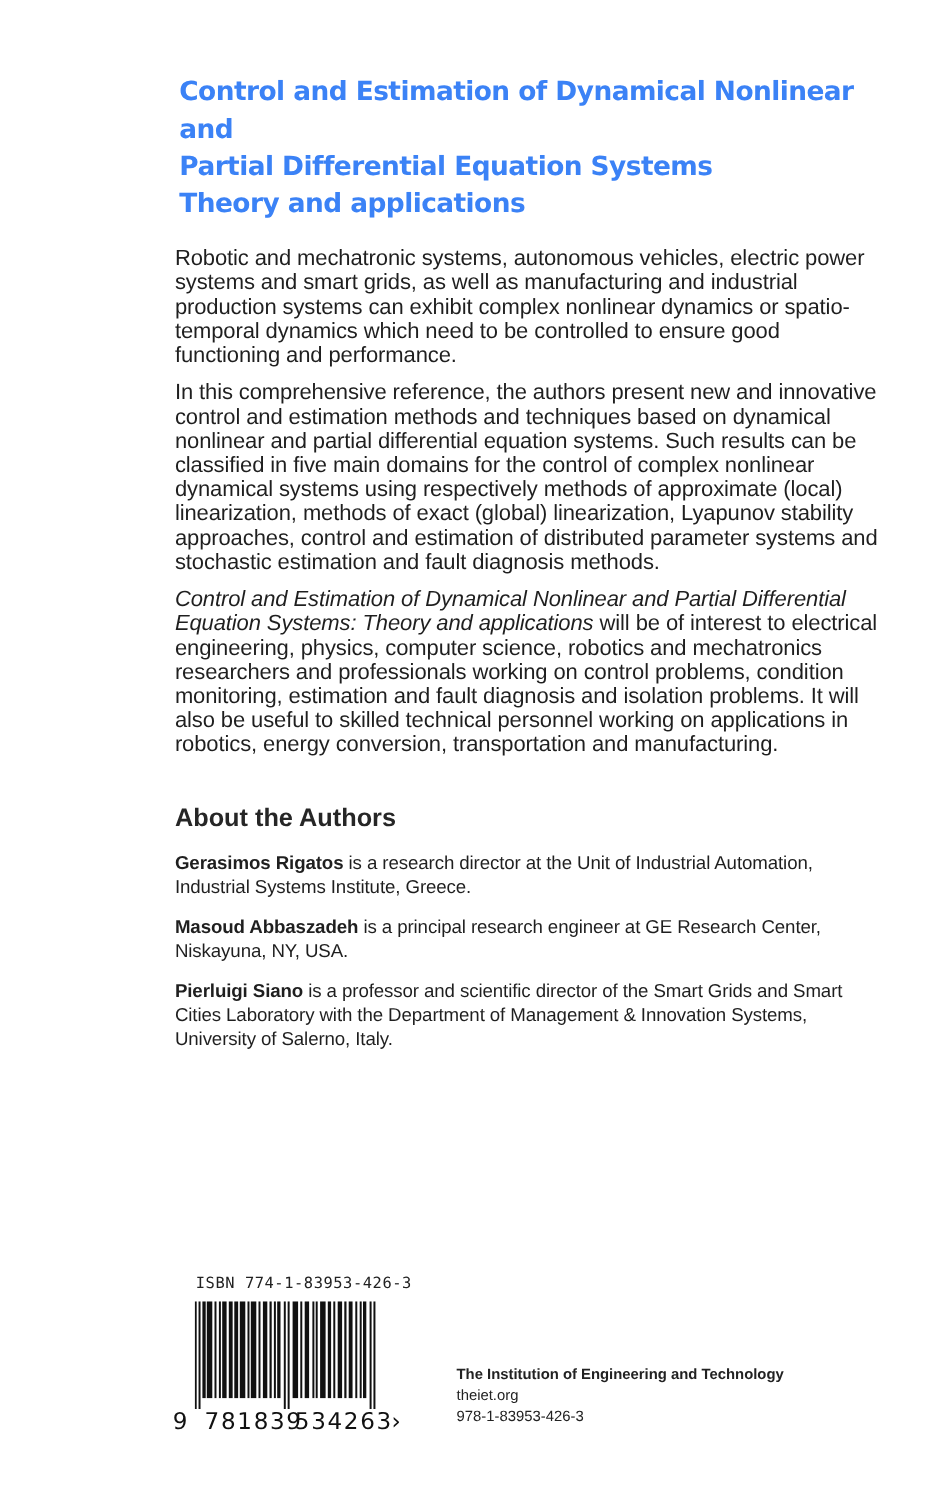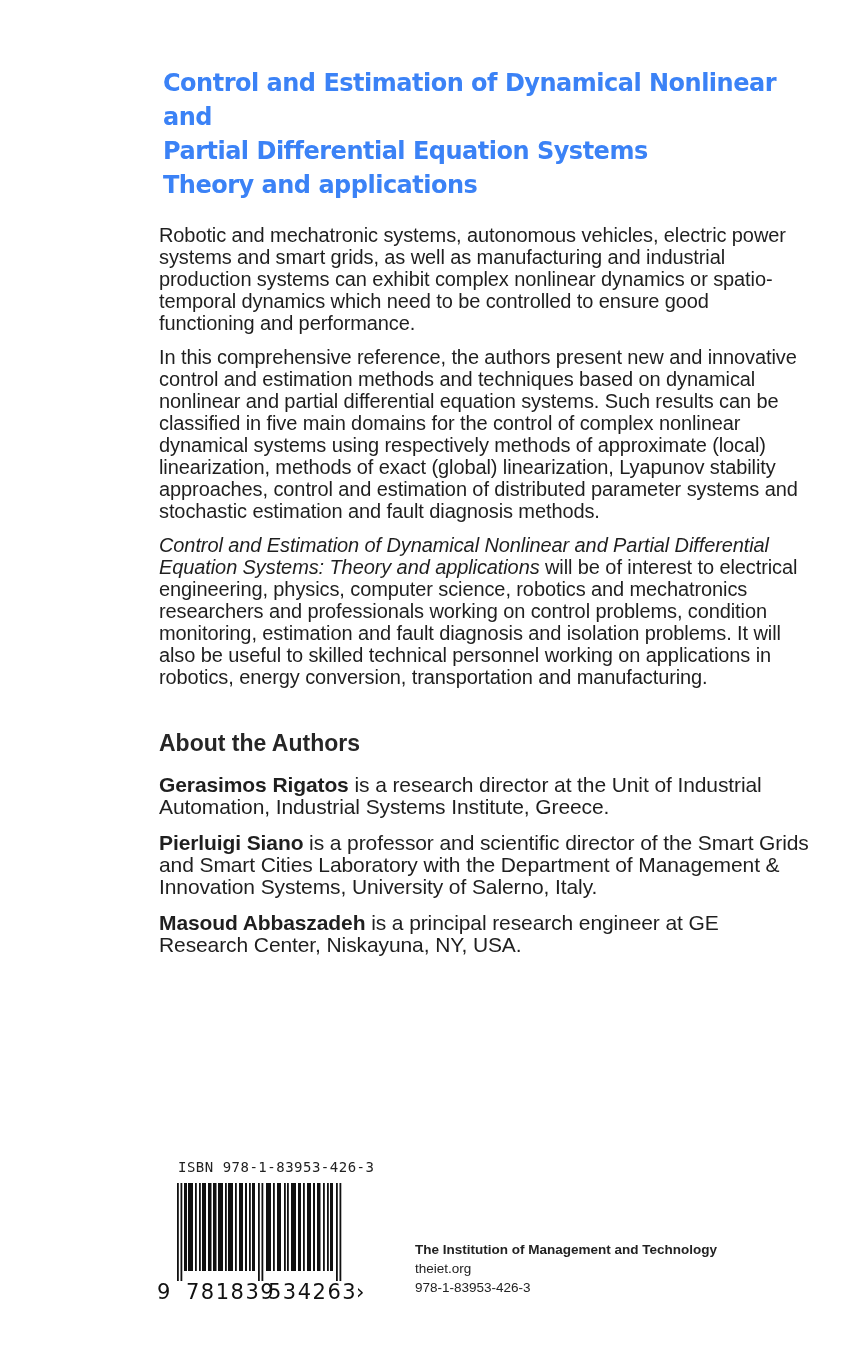--- a/index.html
+++ b/index.html
@@ -14,21 +14,21 @@
     }
     .title span { display: block; }
     .body-text { font-size: 20px; line-height: 22px; color: #1f1f1f; margin: 0; letter-spacing: -0.1px; }
     .p1 { margin-top: 22px; }
     .p2 { margin-top: 12px; }
     .p3 { margin-top: 12px; }
     .about-heading {
       font-family: "Liberation Sans", sans-serif; font-weight: bold; font-size: 23px;
       color: #262626; margin: 40px 0 0 0; line-height: 30px;
     }
-    .author { font-size: 21px; line-height: 22px; margin: 14px 0 0 0; letter-spacing: -0.1px; }
+    .author { font-size: 17px; line-height: 22px; margin: 14px 0 0 0; letter-spacing: -0.1px; }
     .author b { font-weight: bold; }
     .author.first { margin-top: 16px; }
     em { font-style: italic; }
 
     .isbn-top {
       position: absolute; left: 178px; top: 1159px;
       font-family: "DejaVu Sans Mono", monospace; font-size: 14px; letter-spacing: 0.5px; color: #222;
     }
     .barcode { position: absolute; left: 177px; top: 1183px; width: 180px; height: 98px; }
     .barcode-digits {
@@ -48,25 +48,25 @@
     <span>Theory and applications</span>
   </h1>
 
   <p class="body-text p1">Robotic and mechatronic systems, autonomous vehicles, electric power systems and smart grids, as well as manufacturing and industrial production systems can exhibit complex nonlinear dynamics or spatio-temporal dynamics which need to be controlled to ensure good functioning and performance.</p>
   <p class="body-text p2">In this comprehensive reference, the authors present new and innovative control and estimation methods and techniques based on dynamical nonlinear and partial differential equation systems. Such results can be classified in five main domains for the control of complex nonlinear dynamical systems using respectively methods of approximate (local) linearization, methods of exact (global) linearization, Lyapunov stability approaches, control and estimation of distributed parameter systems and stochastic estimation and fault diagnosis methods.</p>
   <p class="body-text p3"><em>Control and Estimation of Dynamical Nonlinear and Partial Differential Equation Systems: Theory and applications</em><span> will be of interest to electrical engineering, physics, computer science, robotics and mechatronics researchers and professionals working on control problems, condition monitoring, estimation and fault diagnosis and isolation problems. It will also be useful to skilled technical personnel working on applications in robotics, energy conversion, transportation and manufacturing.</span></p>
 
   <h2 class="about-heading">About the Authors</h2>
 
   <p class="author first"><b>Gerasimos Rigatos</b><span> is a research director at the Unit of Industrial Automation, Industrial Systems Institute, Greece.</span></p>
+  <p class="author"><b>Masoud Abbaszadeh</b><span> is a principal research engineer at GE Research Center, Niskayuna, NY, USA.</span></p>
   <p class="author"><b>Pierluigi Siano</b><span> is a professor and scientific director of the Smart Grids and Smart Cities Laboratory with the Department of Management &amp; Innovation Systems, University of Salerno, Italy.</span></p>
-  <p class="author"><b>Masoud Abbaszadeh</b><span> is a principal research engineer at GE Research Center, Niskayuna, NY, USA.</span></p>
 </div>
 
-<div class="isbn-top">ISBN 978-1-83953-426-3</div>
+<div class="isbn-top">ISBN 774-1-83953-426-3</div>
 
 <svg class="barcode" viewBox="0 0 180 98" preserveAspectRatio="none">
   <g fill="#111">
     <rect x="0" y="0" width="1.8" height="98"></rect>
       <rect x="3.5" y="0" width="1.8" height="98"></rect>
     <rect x="7" y="0" width="3" height="88"></rect>
       <rect x="11" y="0" width="5" height="88"></rect>
     <rect x="18" y="0" width="1.8" height="88"></rect>
       <rect x="22" y="0" width="1.8" height="88"></rect>
     <rect x="25" y="0" width="4" height="88"></rect>
@@ -100,16 +100,16 @@
       <rect x="162.5" y="0" width="1.8" height="98"></rect>
   </g>
 </svg>
 
 <div class="barcode-digits" style="left:157px;">9</div>
 <div class="barcode-digits" style="left:186px; letter-spacing:1.5px;">781839</div>
 <div class="barcode-digits" style="left:268px; letter-spacing:1.5px;">534263</div>
 <div class="barcode-digits" style="left:356px;">›</div>
 
 <div class="publisher">
-  <div class="pub-name">The Institution of Management and Technology</div>
+  <div class="pub-name">The Institution of Engineering and Technology</div>
   <div>theiet.org</div>
   <div>978-1-83953-426-3</div>
 </div>
 
 </body></html>

